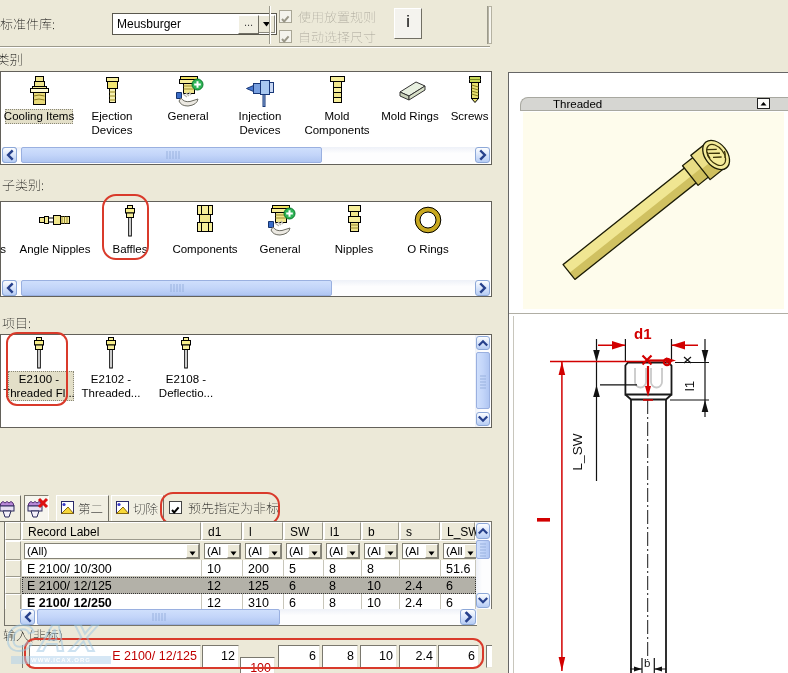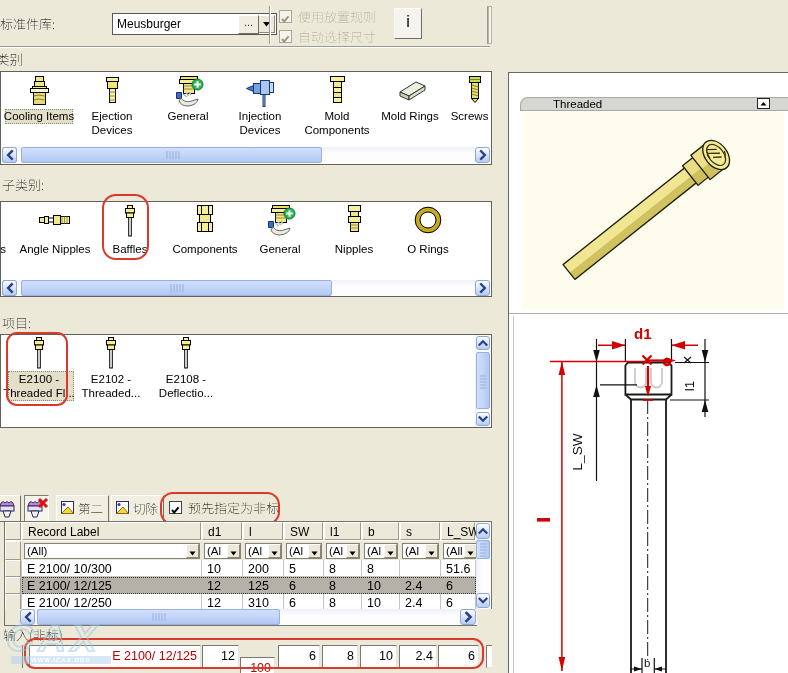--- a/index.html
+++ b/index.html
@@ -386,21 +386,21 @@
 <div class="ab" style="left:446px;top:562px;font-size:12.5px;">5</div>
 <div class="ab" style="left:22px;top:577px;width:454px;height:17px;background:#b3b1a8;outline:1px dotted #333;outline-offset:-1px;"></div>
 <div class="ab" style="left:27px;top:579px;font-size:12.5px;">E 2100/ 12/125</div>
 <div class="ab" style="left:207px;top:579px;font-size:12.5px;">12</div>
 <div class="ab" style="left:248px;top:579px;font-size:12.5px;">125</div>
 <div class="ab" style="left:289px;top:579px;font-size:12.5px;">6</div>
 <div class="ab" style="left:329px;top:579px;font-size:12.5px;">8</div>
 <div class="ab" style="left:367px;top:579px;font-size:12.5px;">10</div>
 <div class="ab" style="left:405px;top:579px;font-size:12.5px;">2.4</div>
 <div class="ab" style="left:446px;top:579px;font-size:12.5px;">6</div>
-<div class="ab" style="left:27px;top:596px;font-size:12.5px;">E 2100/ 12/250</div>
+<div class="ab" style="left:27px;top:596px;font-size:12.5px;font-weight:bold;">E 2100/ 12/250</div>
 <div class="ab" style="left:207px;top:596px;font-size:12.5px;">12</div>
 <div class="ab" style="left:248px;top:596px;font-size:12.5px;">310</div>
 <div class="ab" style="left:289px;top:596px;font-size:12.5px;">6</div>
 <div class="ab" style="left:329px;top:596px;font-size:12.5px;">8</div>
 <div class="ab" style="left:367px;top:596px;font-size:12.5px;">10</div>
 <div class="ab" style="left:405px;top:596px;font-size:12.5px;">2.4</div>
 <div class="ab" style="left:446px;top:596px;font-size:12.5px;">6</div>
 <div class="ab" style="left:476px;top:522px;width:15px;height:103px;background:linear-gradient(90deg,#eef1f8,#fdfdfe 40%);"></div>
 <div style="position:absolute;left:476px;top:523px;width:14px;height:16px;background:linear-gradient(180deg,#fdfeff,#c4d6f7 80%,#b7cdf4);border:1px solid #8da8d8;border-radius:3px;box-sizing:border-box;">
     <svg width="12" height="14" viewBox="0 0 14 14" style="display:block">

